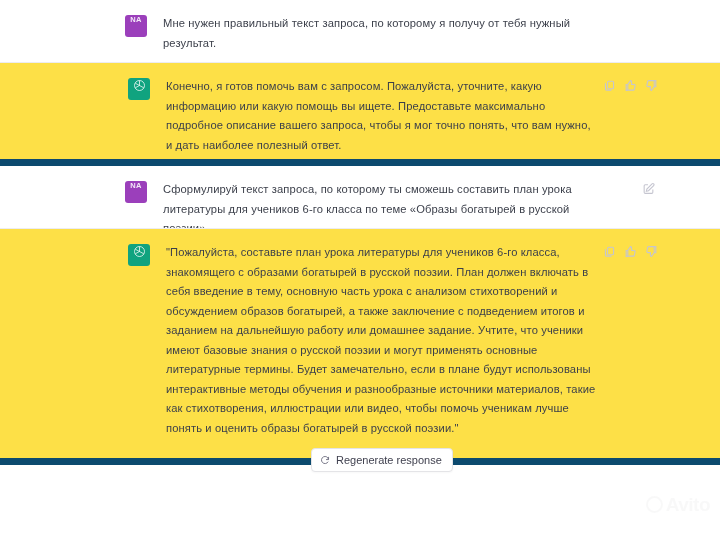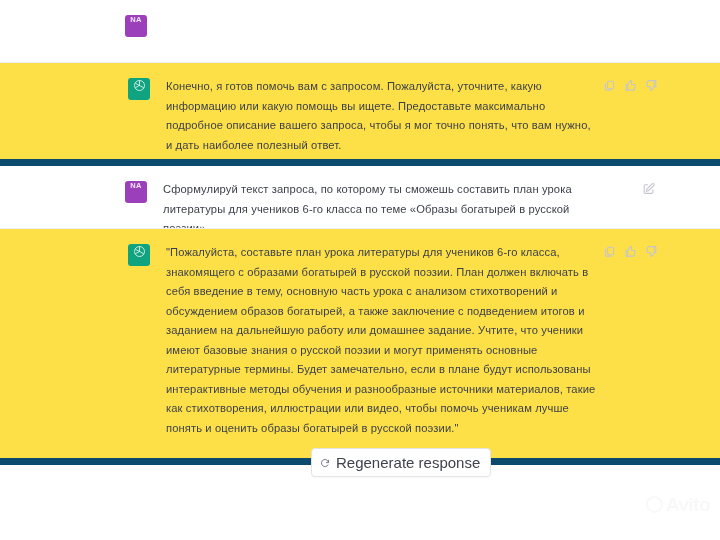--- a/index.html
+++ b/index.html
@@ -94,21 +94,21 @@
     position: absolute;
     left: 311px;
     top: 448px;
     display: flex;
     align-items: center;
     gap: 6px;
     background: #ffffff;
     border: 1px solid #e4e4e7;
     border-radius: 4px;
     padding: 5px 10px 5px 8px;
-    font-size: 15px;
+    font-size: 11px;
     color: #40414f;
     box-shadow: 0 1px 2px rgba(0,0,0,0.03);
     white-space: nowrap;
   }
   #regenerate-button svg { width: 10px; height: 10px; color: #6e6e80; flex: 0 0 10px; }
 
   
   #composer {
     position: absolute;
     left: 134px;
@@ -185,20 +185,23 @@
 </head>
 <body>
 
 <div id="app">
 
   <div class="msg user" style="top:0px; height:62px;">
     <div class="msg-inner">
       <div class="avatar user">
         <span>NA</span>
       </div>
+      <div class="body">
+        <p>Мне нужен правильный текст запроса, по которому я получу от тебя нужный результат.</p>
+      </div>
     </div>
   </div>
 
   <div class="msg assistant" style="top:62px; height:104px;">
     <div class="msg-inner">
       <div class="avatar bot">
         <svg viewBox="0 0 24 24" width="15" height="15" fill="none" stroke="#ffffff" stroke-width="1.2">
           <circle cx="12" cy="12" r="8"></circle>
           <path d="M12 4.2 L12 12 L18.7 15.6"></path>
           <path d="M12 12 L5.3 15.6"></path>

